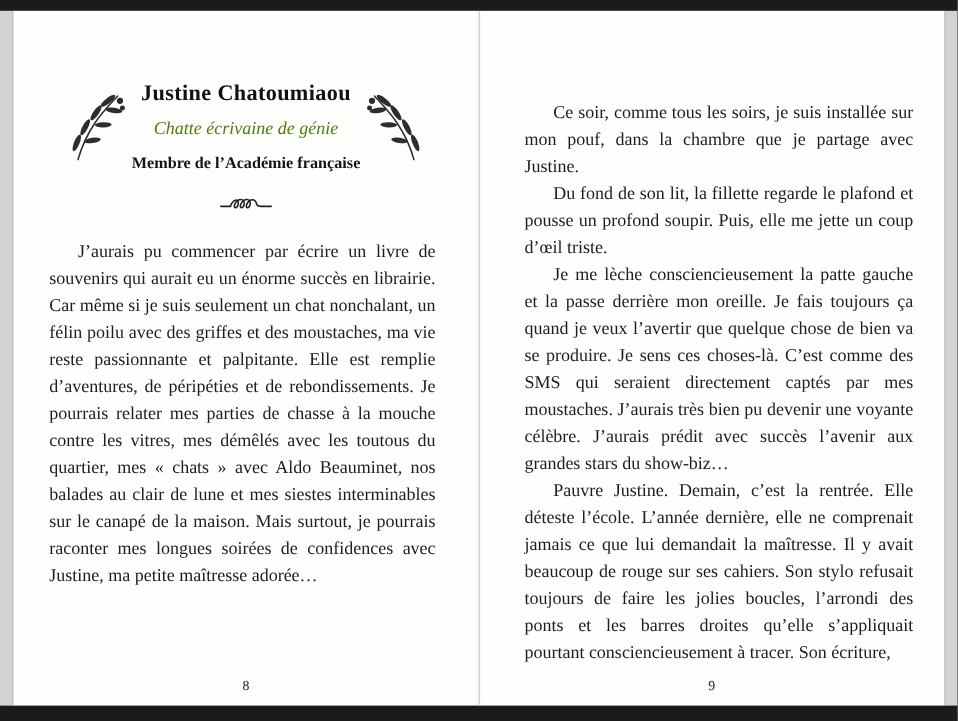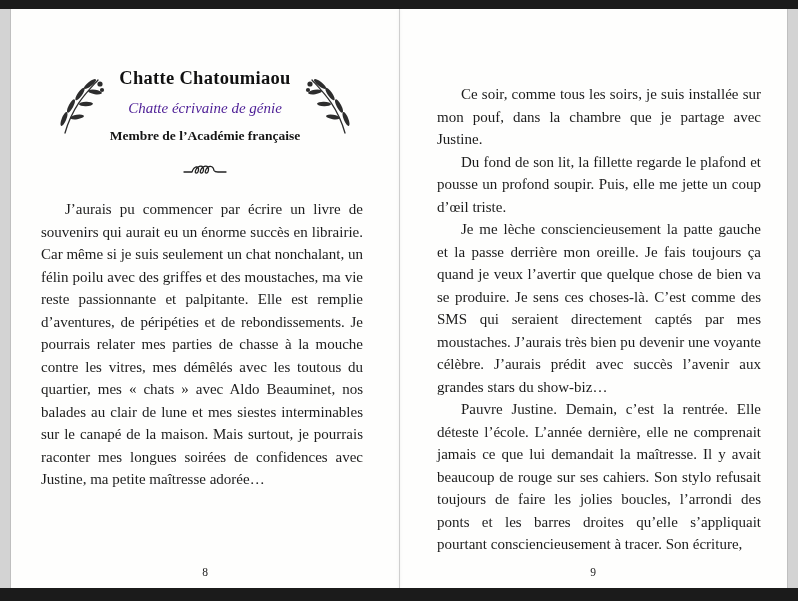--- a/index.html
+++ b/index.html
@@ -58,21 +58,21 @@
     font-size: 18.5px;
     font-weight: 700;
     letter-spacing: 0.3px;
     color: #111;
     line-height: 1.25;
   }
   .chapter-subtitle {
     font-style: italic;
     font-size: 15px;
     margin-top: 10px;
-    color: #4c1d95;
+    color: #4d7c0f;
     text-align: center;
   }
   .chapter-affiliation {
     font-weight: 700;
     font-size: 13.5px;
     margin-top: 11px;
     color: #141414;
     text-align: right;
   }
   .divider-wrap {
@@ -123,21 +123,21 @@
             <ellipse cx="31" cy="29" rx="7" ry="2.2" transform="rotate(-2 31 29)"></ellipse>
             <ellipse cx="16" cy="31" rx="7.5" ry="2.3" transform="rotate(-62 16 31)"></ellipse>
             <ellipse cx="22" cy="42" rx="7" ry="2.2" transform="rotate(-8 22 42)"></ellipse>
             <ellipse cx="9" cy="44" rx="7.5" ry="2.3" transform="rotate(-68 9 44)"></ellipse>
             <circle cx="45" cy="9" r="2.6"></circle>
             <circle cx="47" cy="15" r="2.1"></circle>
           </g>
         </svg>
 
         <div class="titles">
-          <div class="chapter-title">Chatte Chatoumiaou</div>
+          <div class="chapter-title">Justine Chatoumiaou</div>
           <div class="chapter-subtitle">Chatte écrivaine de génie</div>
           <div class="chapter-affiliation">Membre de l’Académie française</div>
         </div>
 
         <svg class="branch mirrored" width="50" height="62" viewBox="0 0 50 62" aria-hidden="true">
           <path d="M43 5 C33 16 18 30 10 58" fill="none" stroke="#2d2d2d" stroke-width="1.3" stroke-linecap="round"></path>
           <g fill="#2d2d2d">
             <ellipse cx="35" cy="9" rx="7.5" ry="2.3" transform="rotate(-38 35 9)"></ellipse>
             <ellipse cx="40" cy="17" rx="7" ry="2.2" transform="rotate(8 40 17)"></ellipse>
             <ellipse cx="25" cy="19" rx="7.5" ry="2.3" transform="rotate(-55 25 19)"></ellipse>

